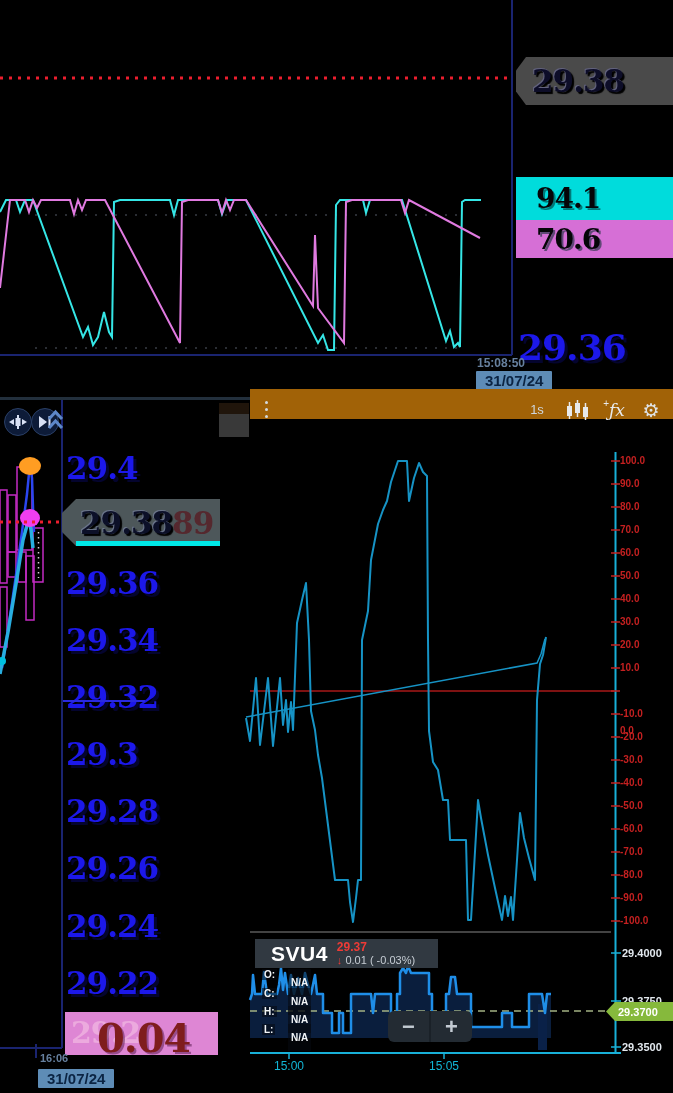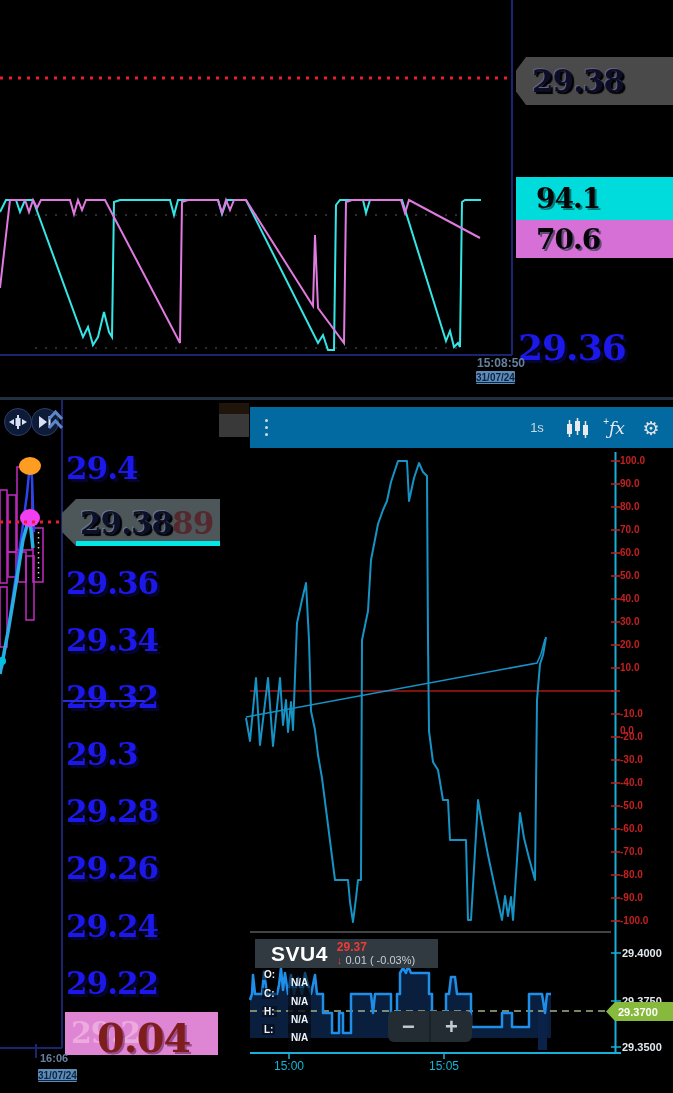--- a/index.html
+++ b/index.html
@@ -7,29 +7,29 @@
        font-family:"Liberation Sans",sans-serif;}
   #gfx{position:absolute;left:0;top:0;z-index:1;}
   .ov{position:absolute;z-index:2;}
   .serif-num{font-family:"DejaVu Serif",serif;font-weight:bold;letter-spacing:-1px;}
   .blue-num{color:#1c18ea;text-shadow:3px 3px 0 #04042e;}
   .price-tag{background:#4a4a4a;clip-path:polygon(10px 0,100% 0,100% 100%,10px 100%,0 72%,0 28%);
              display:flex;align-items:center;}
   .tag-text{color:#0d0d28;text-shadow:-1px -1px 0 #62627e,2px 2px 1px #000;}
   .osc-tag{display:flex;align-items:center;color:#050508;text-shadow:2px 2px 0 rgba(0,40,40,.55);}
   .time-txt{color:#66809f;font-weight:bold;font-size:12px;}
-  .date-chip{background:#5e8cb6;color:#0b2443;font-weight:bold;font-size:10px;
-             padding:1px 0;border-radius:1px;text-decoration:underline;}
+  .date-chip{background:#5e8cb6;color:#0b2443;font-weight:bold;font-size:15px;
+             padding:1px 9px;border-radius:1px;}
   .red-axis-label{position:absolute;left:620px;color:#c42020;font-size:10px;font-weight:bold;z-index:2;}
   .white-axis-label{position:absolute;left:622px;color:#e2e8ee;font-size:11px;font-weight:bold;z-index:2;}
   .x-axis-label{position:absolute;color:#12b6d6;font-size:12px;z-index:2;}
   .ladder-label{position:absolute;left:66px;font-size:31px;z-index:2;}
   .circle-btn{position:absolute;width:26px;height:26px;border-radius:50%;background:#0d1b38;
               border:1px solid #2a3f66;display:flex;align-items:center;justify-content:center;z-index:3;}
-  .toolbar{position:absolute;left:250px;top:407px;width:423px;height:41px;background:#0369a1;z-index:2;}
+  .toolbar{position:absolute;left:250px;top:389px;width:423px;height:30px;background:#a16207;z-index:2;}
   .tb-item{position:absolute;top:0;height:41px;display:flex;align-items:center;justify-content:center;
            color:#d4dade;}
   .kebab span{display:block;width:3px;height:3px;border-radius:50%;background:#d4dade;margin:2px 0;}
   .ohlc-row{position:absolute;left:262px;font-size:10px;font-weight:bold;color:#f2f5f8;z-index:3;}
   .ohlc-row .val{position:absolute;left:26px;top:0;background:rgba(5,10,16,.55);padding:8px 3px;}
   .ohlc-row .lbl{background:rgba(5,10,16,.55);padding:0 2px;}
   .zoom-box{position:absolute;left:388px;top:1011px;width:84px;height:31px;background:#232b33;
             border-radius:6px;display:flex;z-index:4;overflow:hidden;}
   .zoom-btn{flex:1;display:flex;align-items:center;justify-content:center;color:#c2cad2;
             font-size:22px;font-weight:bold;cursor:pointer;}

